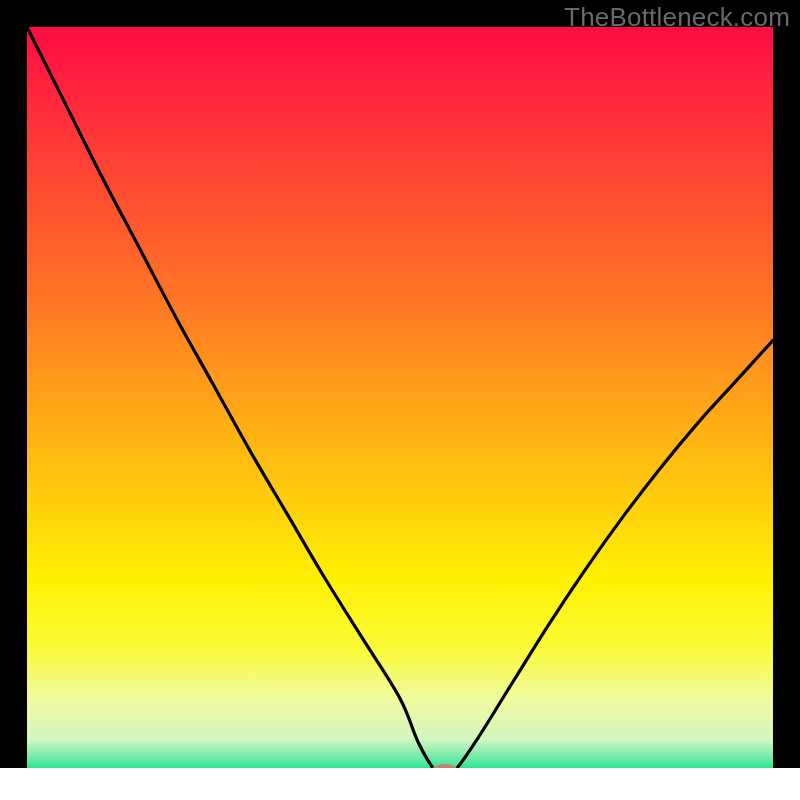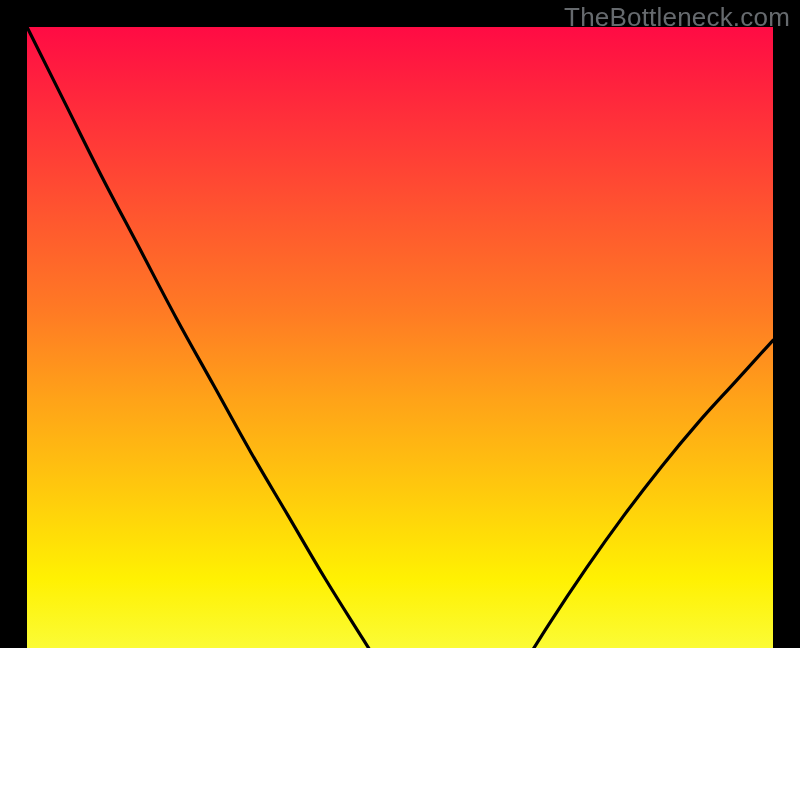--- a/index.html
+++ b/index.html
@@ -3,21 +3,21 @@
 <meta charset="utf-8">
 <style>
   body {
     margin: 0;
     padding: 0;
     background: #fff;
   }
   .chart-wrap {
     position: relative;
     width: 800px;
-    height: 648px;
+    height: 768px;
   }
   .watermark {
     position: absolute;
     top: 2px;
     right: 10px;
     font-family: Arial, Helvetica, sans-serif;
     font-size: 26px;
     color: #666a6e;
     z-index: 10;
     letter-spacing: 0.2px;

